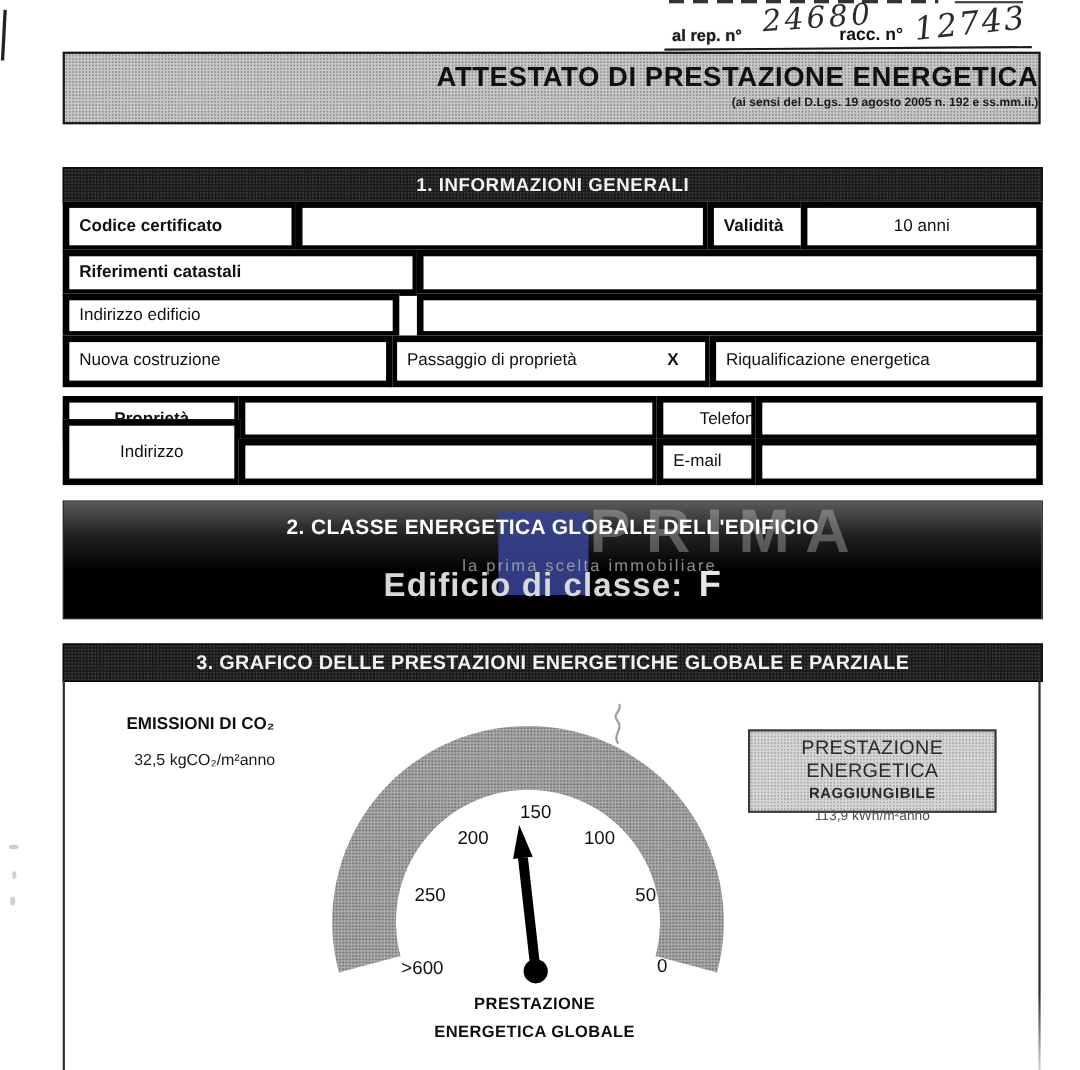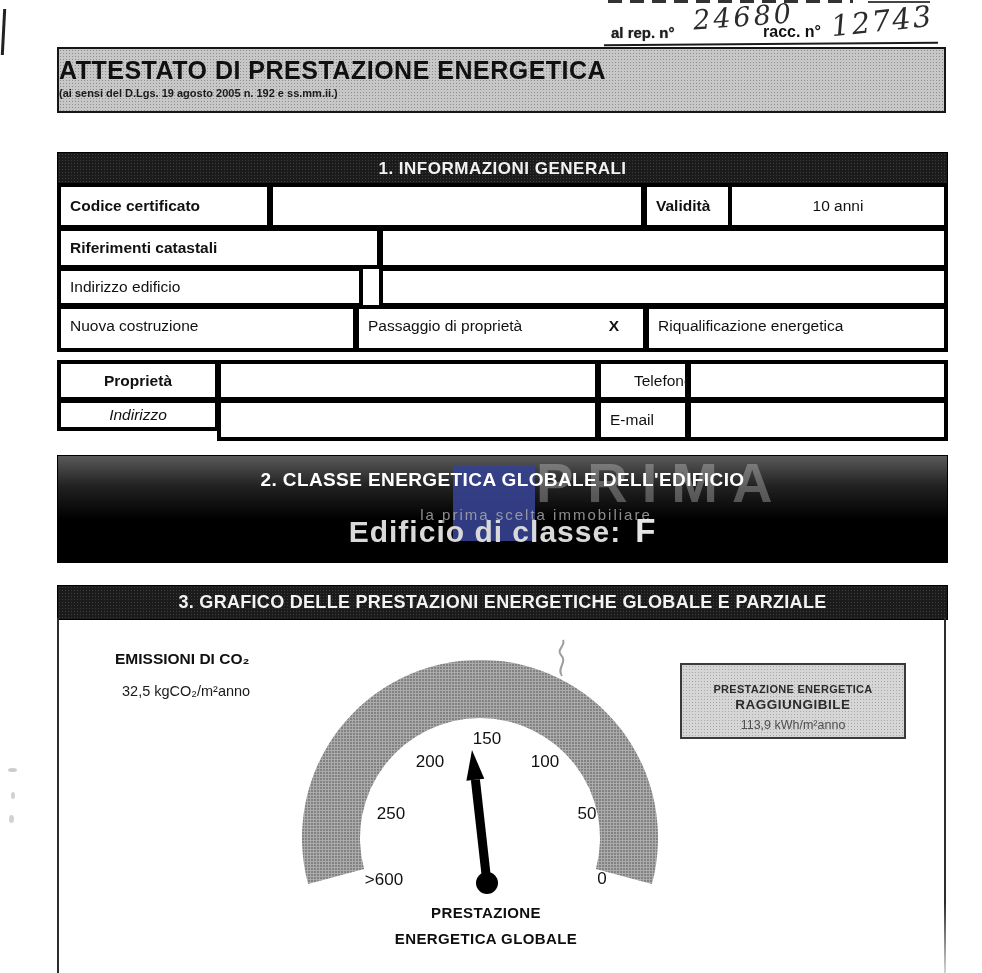--- a/index.html
+++ b/index.html
@@ -15,32 +15,32 @@
   .hand{font-family:"DejaVu Serif","DejaVu Sans",serif;font-style:italic;color:#2b2b2b;}
   .hw-top{left:693px;top:1px;font-size:27px;transform:rotate(-4deg);letter-spacing:3px;}
   .hw-racc-num{left:831px;top:4px;font-size:29px;transform:rotate(-6deg);letter-spacing:2px;}
   .hw-label{left:611px;top:24px;font-size:15px;font-weight:bold;color:#1d1d1d;text-shadow:0 0 1px #555;}
   .hw-label2{left:763px;top:23px;font-size:16px;font-weight:bold;color:#111;}
   .hw-underline{left:604px;top:43px;width:334px;height:2px;background:#1a1a1a;transform:rotate(-0.4deg);}
   
   .title-box{left:57px;top:47px;width:885px;height:62px;border:2px solid #161616;
     background-color:#c7c7c7;
     background-image:radial-gradient(#8e8e8e 0.8px,transparent 0.8px);background-size:3px 3px;
-    text-align:left;}
+    text-align:right;}
   .title-main{margin-top:7px;font-size:25px;font-weight:bold;color:#101010;letter-spacing:0.5px;}
   .title-sub{margin-top:2px;font-size:11px;font-weight:bold;color:#1a1a1a;}
   .doc-type{left:57px;top:111px;width:885px;text-align:center;font-size:15px;color:#222;}
   
   .sec-header{background-color:#1b1b1b;border:1px solid #000;
     background-image:radial-gradient(#3d3d3d 0.7px,transparent 0.7px);background-size:3px 3px;
     color:#f2f2f2;font-weight:bold;display:flex;align-items:center;justify-content:center;}
   .sec1-header{left:57px;top:152px;width:889px;height:31px;font-size:17px;letter-spacing:0.5px;}
   .sec3-header{left:57px;top:585px;width:889px;height:33px;font-size:18px;letter-spacing:0.3px;}
   
-  .cell{border:4px solid #000000;background:#fff;display:flex;align-items:center;font-size:15.5px;color:#111;box-sizing:border-box;}
+  .cell{border:6px solid #000000;background:#fff;display:flex;align-items:center;font-size:15.5px;color:#111;box-sizing:border-box;}
   .cell.bold{font-weight:bold;}
   .cell.pad{padding-left:9px;}
   .cell.center{justify-content:center;text-align:right;}
   
   .sec2-band{left:57px;top:455px;width:891px;height:108px;
     background:linear-gradient(#5a5a5a 0%,#222 28%,#000 60%,#000 100%);
     border:1px solid #000;box-sizing:border-box;overflow:hidden;}
   .sec2-title{position:absolute;left:0;top:13px;width:100%;text-align:center;
     color:#fff;font-weight:bold;font-size:19px;letter-spacing:0.4px;}
   .sec2-class{position:absolute;left:0;top:56px;width:100%;text-align:center;
@@ -52,21 +52,21 @@
   .wm-tagline{position:absolute;left:288px;top:50px;width:380px;text-align:center;font-size:15px;font-weight:normal;
     color:rgba(175,175,175,0.8);letter-spacing:2px;}
   
   .sec3-left-border{left:57px;top:618px;width:2px;height:355px;background:#2c2c2c;}
   .sec3-right-border{left:944px;top:618px;width:2px;height:355px;background:linear-gradient(#2c2c2c 80%,rgba(44,44,44,0.2));}
   .co2-title{left:115px;top:650px;font-size:15.5px;font-weight:bold;color:#101010;}
   .co2-value{left:122px;top:683px;font-size:14.5px;color:#1a1a1a;}
   .reach-box{left:680px;top:663px;width:226px;height:76px;border:2px solid #3a3a3a;box-sizing:border-box;
     background-color:#d6d6d6;background-image:radial-gradient(#a8a8a8 0.8px,transparent 0.8px);background-size:3px 3px;
     text-align:center;}
-  .reach-line1{margin-top:18px;font-size:11px;font-weight:bold;color:#2a2a2a;letter-spacing:0.3px;}
+  .reach-line1{margin-top:4px;font-size:18px;font-weight:normal;color:#2a2a2a;letter-spacing:0.3px;}
   .reach-line2{margin-top:2px;font-size:13.5px;font-weight:bold;color:#2a2a2a;letter-spacing:0.5px;}
   .reach-value{margin-top:6px;font-size:12.5px;color:#4f4f4f;}
   .gauge-svg{left:290px;top:640px;}
   .tick{position:absolute;transform:translate(-50%,-50%);font-size:17px;color:#111;}
   .gauge-caption{position:absolute;width:300px;text-align:center;font-weight:bold;font-size:15px;color:#0e0e0e;letter-spacing:0.4px;}
   .squiggle-svg{left:548px;top:638px;}
 </style>
 </head>
 <body>
 
@@ -108,21 +108,21 @@
     <span style="margin-left:auto;margin-right:24px;font-weight:bold;">X</span>
   </div>
   <div class="abs cell pad" style="left:57px;top:305px;width:300px;height:47px;align-items:flex-start;padding-top:8px;">Nuova costruzione</div>
   <div class="abs cell bold center" style="left:57px;top:360px;width:162px;height:41px;">Proprietà</div>
 
   <div class="abs cell pad" style="left:645px;top:305px;width:303px;height:47px;align-items:flex-start;padding-top:8px;">Riqualificazione energetica</div>
   <div class="abs cell" style="left:217px;top:360px;width:382px;height:41px;"></div>
   <div class="abs cell pad" style="left:597px;top:360px;width:92px;height:41px;padding-left:33px;">Telefono</div>
   <div class="abs cell" style="left:687px;top:360px;width:261px;height:41px;"></div>
 
-  <div class="abs cell center" style="left:57px;top:399px;width:162px;height:32px;font-style:italic;">Indirizzo</div>
+  <div class="abs cell center" style="left:57px;top:381px;width:162px;height:60px;">Indirizzo</div>
   <div class="abs cell" style="left:217px;top:399px;width:382px;height:42px;"></div>
   <div class="abs cell pad" style="left:597px;top:399px;width:92px;height:42px;">E-mail</div>
   <div class="abs cell" style="left:687px;top:399px;width:261px;height:42px;"></div>
 
   <div class="abs sec2-band">
     <div class="wm-square"></div>
     <div class="wm-text">PRIMA</div>
     <div class="wm-tagline">la prima scelta immobiliare</div>
     <div class="sec2-title">2. CLASSE ENERGETICA GLOBALE DELL'EDIFICIO</div>
     <div class="sec2-class">

